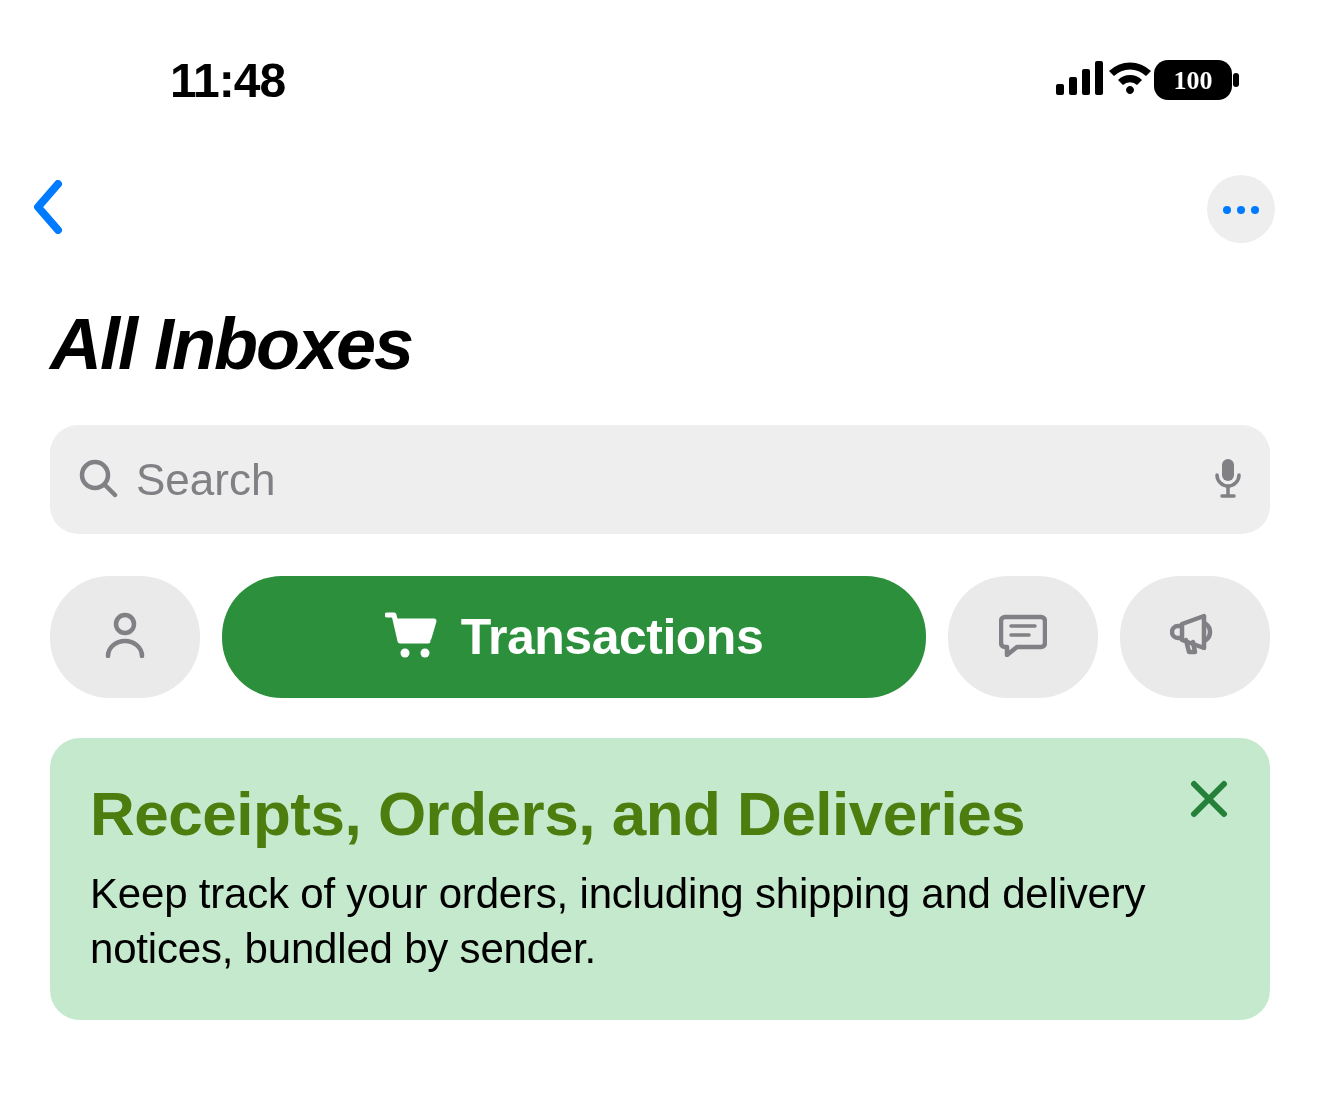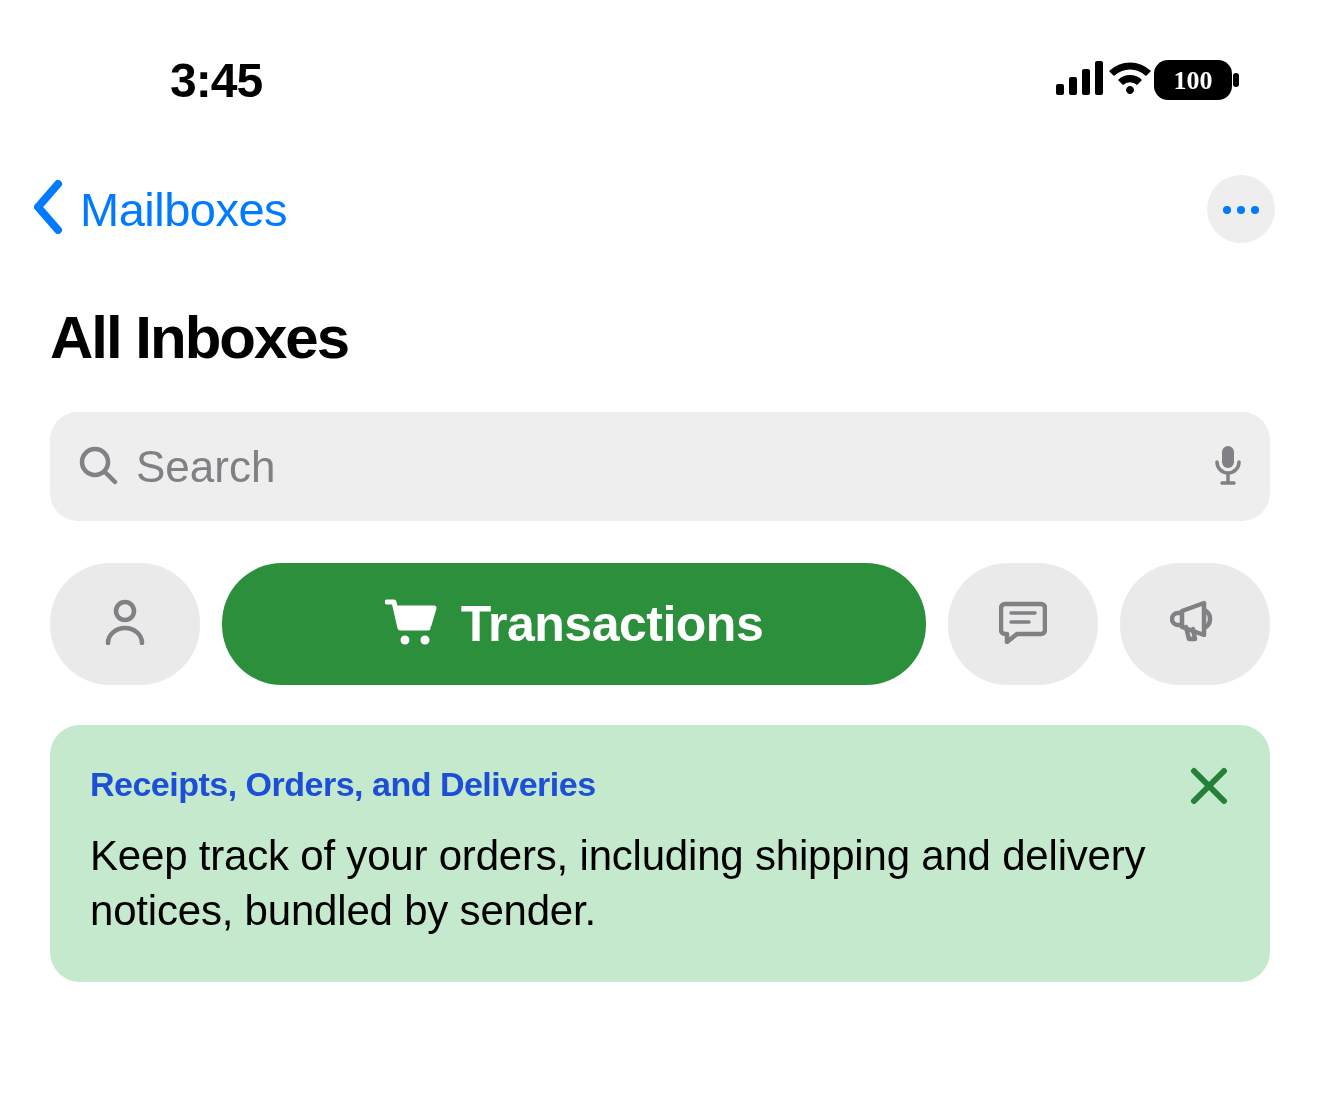--- a/index.html
+++ b/index.html
@@ -57,25 +57,26 @@
       border-radius: 50%;
       background: #eeeeef;
       display: flex;
       align-items: center;
       justify-content: center;
       cursor: pointer;
     }
 
     
     .page-title {
-      font-size: 60px;
+      font-size: 72px;
       font-weight: 700;
       letter-spacing: -2px;
       color: #000;
       padding: 30px 74px 30px 50px;
+      font-style: italic;
     }
 
     
     .search-wrap {
       margin: 10px 50px 30px 50px;
     }
     .search-bar {
       background: #eeeeef;
       border-radius: 28px;
       height: 109px;
@@ -133,43 +134,43 @@
       padding: 40px 40px 44px 40px;
       position: relative;
     }
     .info-header {
       display: flex;
       justify-content: space-between;
       align-items: flex-start;
       margin-bottom: 18px;
     }
     .info-title {
-      font-size: 34px;
+      font-size: 62px;
       font-weight: 700;
-      color: #1d4ed8;
+      color: #4d7c0f;
       letter-spacing: -0.5px;
     }
     .info-close {
       cursor: pointer;
       padding: 2px;
     }
     .info-body {
       font-size: 42px;
       line-height: 1.3;
       color: #000000;
       font-weight: 400;
       letter-spacing: -0.2px;
       padding-right: 10px;
     }
   </style>
 </head>
 <body>
 
 <div class="status-bar">
-  <div class="status-time">3:45</div>
+  <div class="status-time">11:48</div>
   <div class="status-right">
     <span>
       <svg width="50" height="34" viewBox="0 0 50 34">
           <g fill="#000">
             <rect x="0" y="23" width="8" height="11" rx="2"></rect>
             <rect x="13" y="16" width="8" height="18" rx="2"></rect>
             <rect x="26" y="8" width="8" height="26" rx="2"></rect>
             <rect x="39" y="0" width="8" height="34" rx="2"></rect>
           </g>
         </svg>
@@ -189,21 +190,20 @@
   </div>
 </div>
 
 <div class="nav-bar">
   <div class="nav-back">
     <span>
       <svg width="36" height="54" viewBox="0 0 36 54">
           <path d="M28 4 L8 27 L28 50" stroke="#007aff" stroke-width="8" fill="none" stroke-linecap="round" stroke-linejoin="round"></path>
         </svg>
     </span>
-    <span class="nav-back-label">Mailboxes</span>
   </div>
   <div class="more-button">
     <span>
       <svg width="36" height="8" viewBox="0 0 36 8">
           <circle cx="4" cy="4" r="4" fill="#007aff"></circle>
           <circle cx="18" cy="4" r="4" fill="#007aff"></circle>
           <circle cx="32" cy="4" r="4" fill="#007aff"></circle>
         </svg>
     </span>
   </div>

